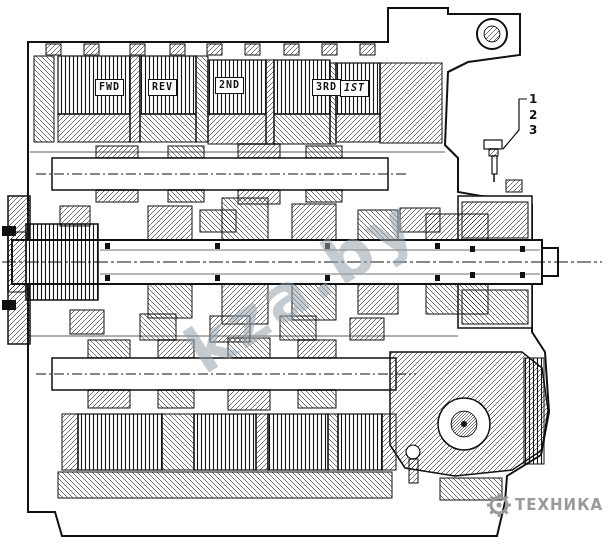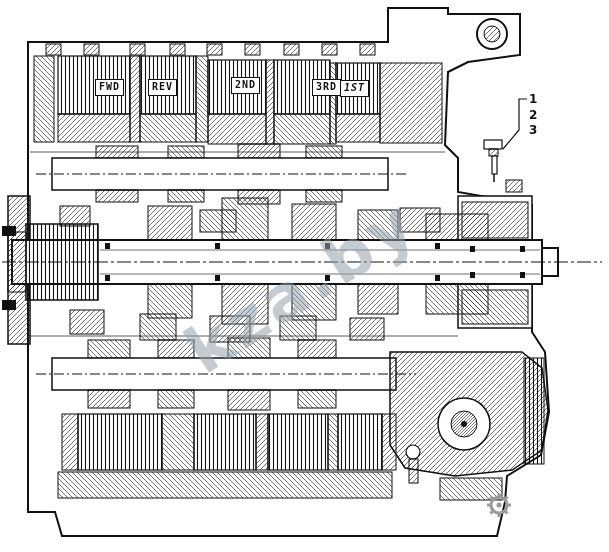--- a/index.html
+++ b/index.html
@@ -209,21 +209,21 @@
 
     <g stroke="#111" stroke-width="1">
       <line x1="2" y1="262" x2="602" y2="262" stroke-dasharray="14 3 3 3"></line>
       <line x1="36" y1="174" x2="408" y2="174" stroke-dasharray="10 3 2 3"></line>
       <line x1="36" y1="374" x2="416" y2="374" stroke-dasharray="10 3 2 3"></line>
     </g>
   </svg>
 
   <div class="section-label" style="left:95px;top:79px;">FWD</div>
   <div class="section-label" style="left:148px;top:79px;">REV</div>
-  <div class="section-label" style="left:231px;top:77px;">2ND</div>
+  <div class="section-label" style="left:215px;top:77px;">2ND</div>
   <div class="section-label" style="left:280px;top:79px;margin-left:32px;">3RD</div>
   <div class="section-label" style="left:340px;top:80px;font-style:italic;">1ST</div>
 
   <div class="callout-num" style="left:529px;top:93px;">1</div>
   <div class="callout-num" style="left:529px;top:109px;">2</div>
   <div class="callout-num" style="left:529px;top:124px;">3</div>
 
   <div class="watermark">kza.by</div>
 
   <div class="logo">
@@ -234,15 +234,16 @@
         <line x1="18.7" y1="18.7" x2="21.5" y2="21.5"></line>
         <line x1="13" y1="21" x2="13" y2="25"></line>
         <line x1="7.3" y1="18.7" x2="4.5" y2="21.5"></line>
         <line x1="5" y1="13" x2="1" y2="13"></line>
         <line x1="7.3" y1="7.3" x2="4.5" y2="4.5"></line>
         <line x1="13" y1="5" x2="13" y2="1"></line>
         <line x1="18.7" y1="7.3" x2="21.5" y2="4.5"></line>
       </g>
       <circle cx="13" cy="13" r="2.5" fill="#9a9a9a"></circle>
     </svg>
+    <span class="logo-text">ТЕХНИКА</span>
   </div>
 
 </div>
 
 </body></html>

